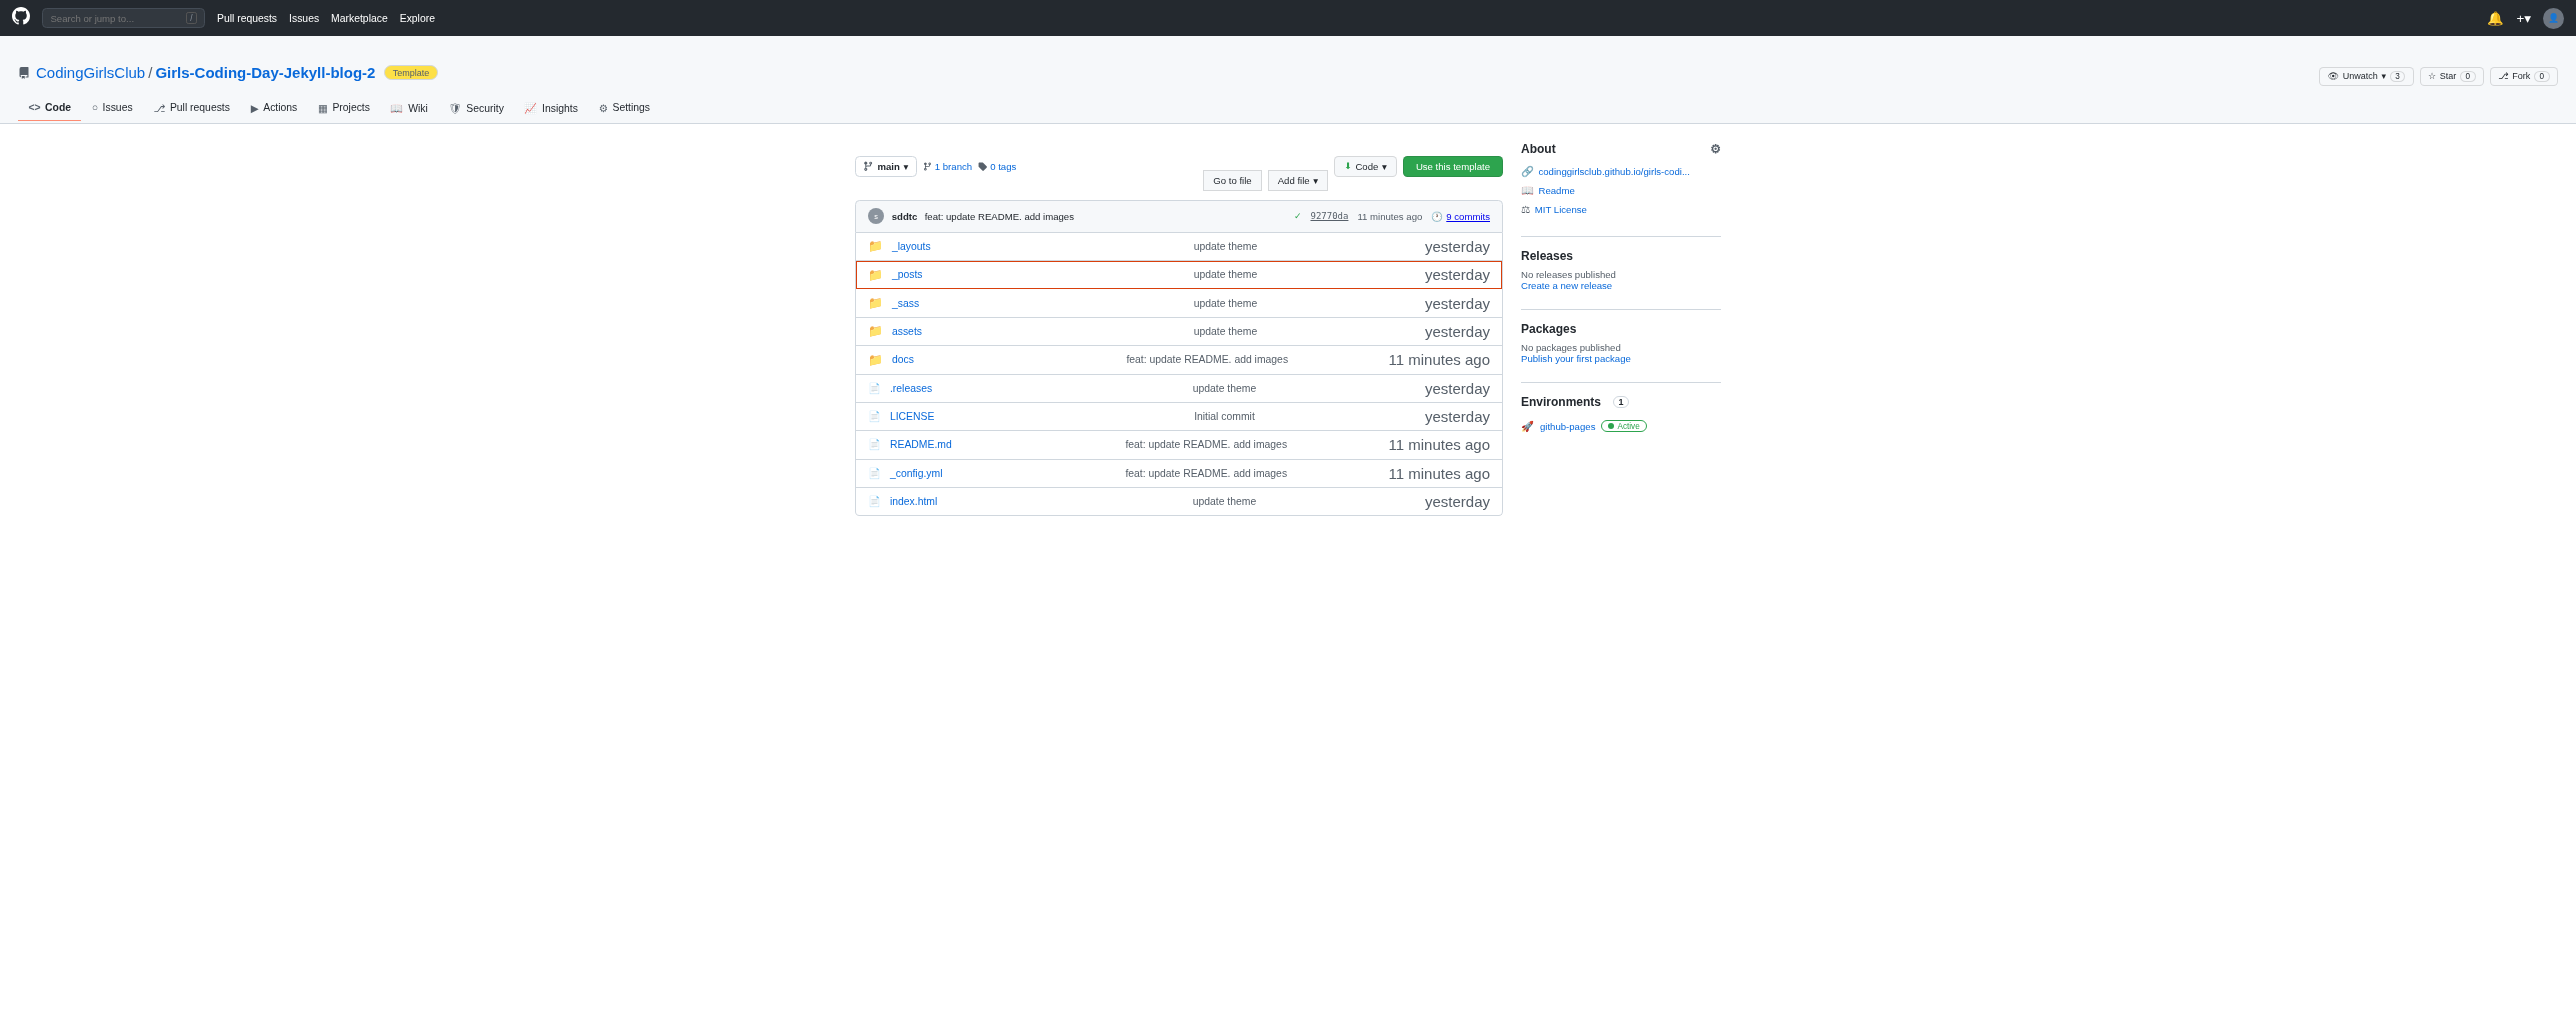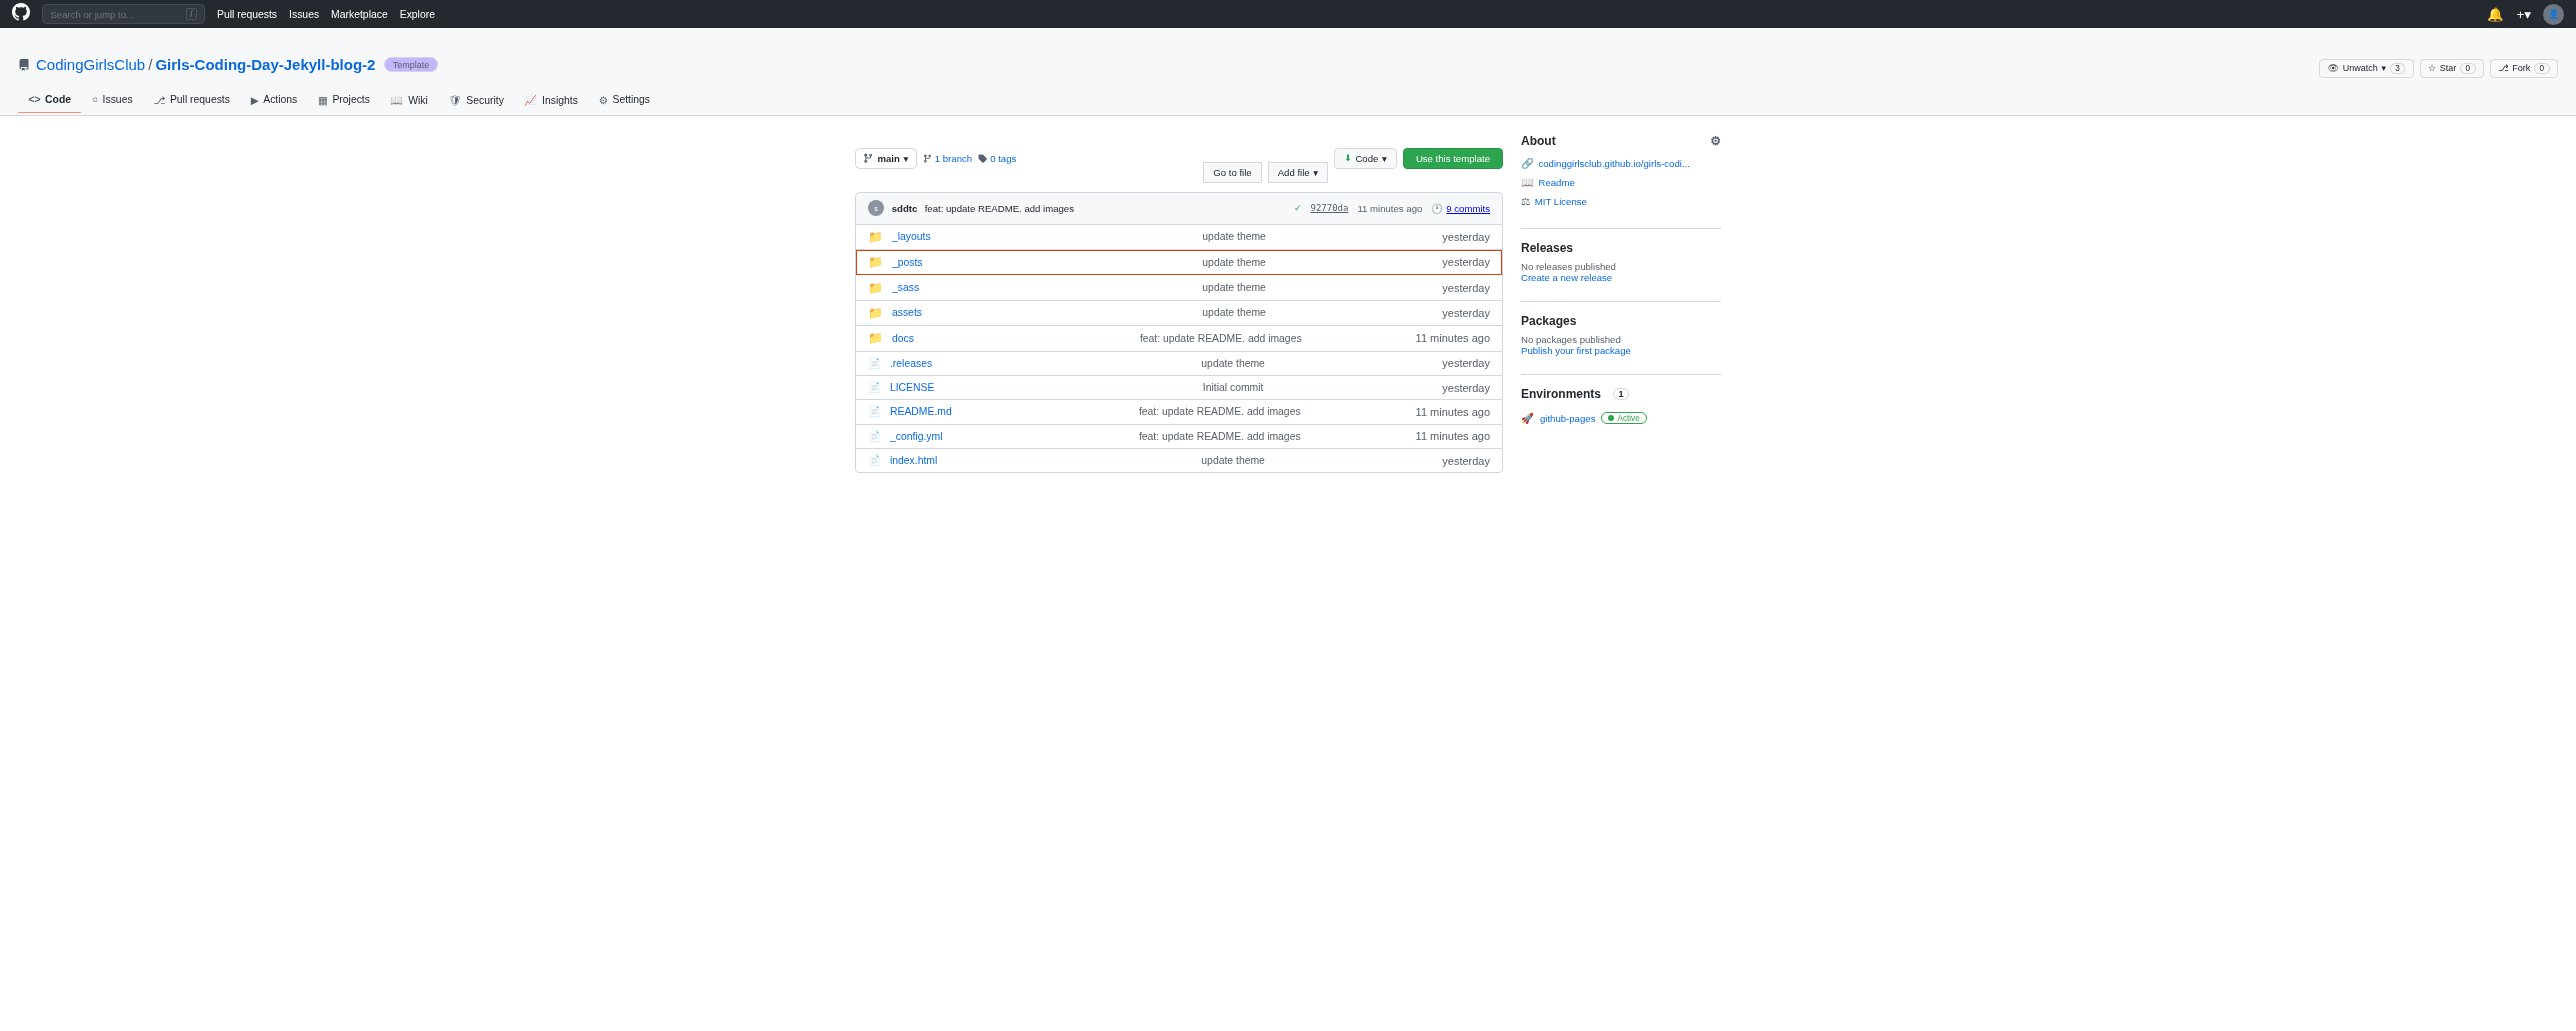--- a/index.html
+++ b/index.html
@@ -4,21 +4,21 @@
   <style>
     * { box-sizing: border-box; margin: 0; padding: 0; }
     body { font-family: -apple-system, BlinkMacSystemFont, "Segoe UI", Helvetica, Arial, sans-serif; font-size: 10.4px; background: #fff; color: #24292f; }
 
     
     .top-nav {
       background: #24292f;
       display: flex;
       align-items: center;
       padding: 0 12px;
-      height: 28px;
+      height: 36px;
       gap: 12px;
     }
     .top-nav-logo {
       color: #fff;
       font-size: 18px;
       flex-shrink: 0;
     }
     .search-box {
       display: flex;
       align-items: center;
@@ -102,21 +102,21 @@
     .repo-breadcrumb .sep {
       color: #57606a;
       font-weight: 300;
     }
     .repo-breadcrumb .repo-link {
       color: #0969da;
       text-decoration: none;
       font-weight: 600;
     }
     .template-badge {
-      background: #c4b5fd;
+      background: #fde047;
       border: 0.7px solid #d0d7de;
       border-radius: 15px;
       font-size: 9px;
       color: #57606a;
       padding: 1.5px 7.4px;
       margin-left: 6px;
     }
     .repo-actions-right {
       margin-left: auto;
       display: flex;
@@ -296,21 +296,21 @@
       padding: 5.2px 12px;
       border-bottom: 0.7px solid #d0d7de;
       gap: 9px;
       position: relative;
     }
     .file-row:last-child { border-bottom: none; }
     .file-icon { color: #54aeff; font-size: 12px; flex-shrink: 0; }
     .file-icon-doc { color: #57606a; font-size: 10.4px; flex-shrink: 0; }
     .file-name { width: 134px; font-size: 10.4px; color: #0969da; text-decoration: none; flex-shrink: 0; }
     .file-commit { flex: 1; font-size: 10.4px; color: #57606a; text-align: center; }
-    .file-time { font-size: 11px; color: #57606a; text-align: right; white-space: nowrap; }
+    .file-time { font-size: 15px; color: #57606a; text-align: right; white-space: nowrap; }
 
     
     .file-row-highlighted {
       outline: 1.5px solid #d93f0b;
       outline-offset: -1.5px;
       background: #fff;
     }
 
     
     .sidebar {

